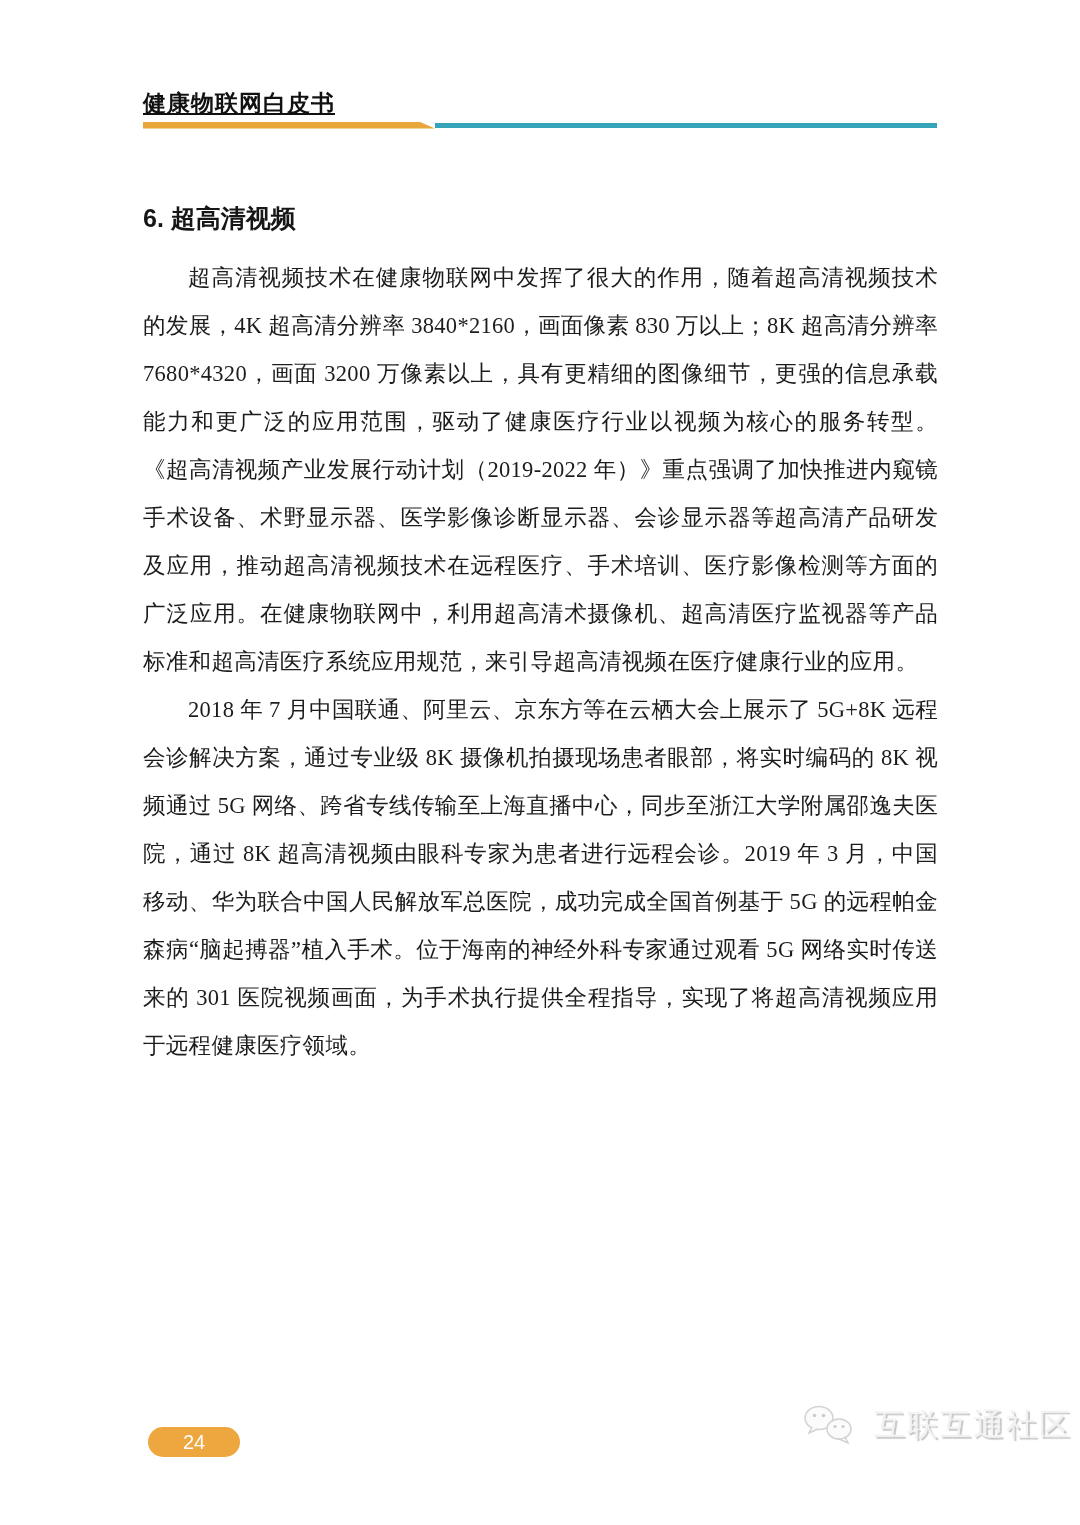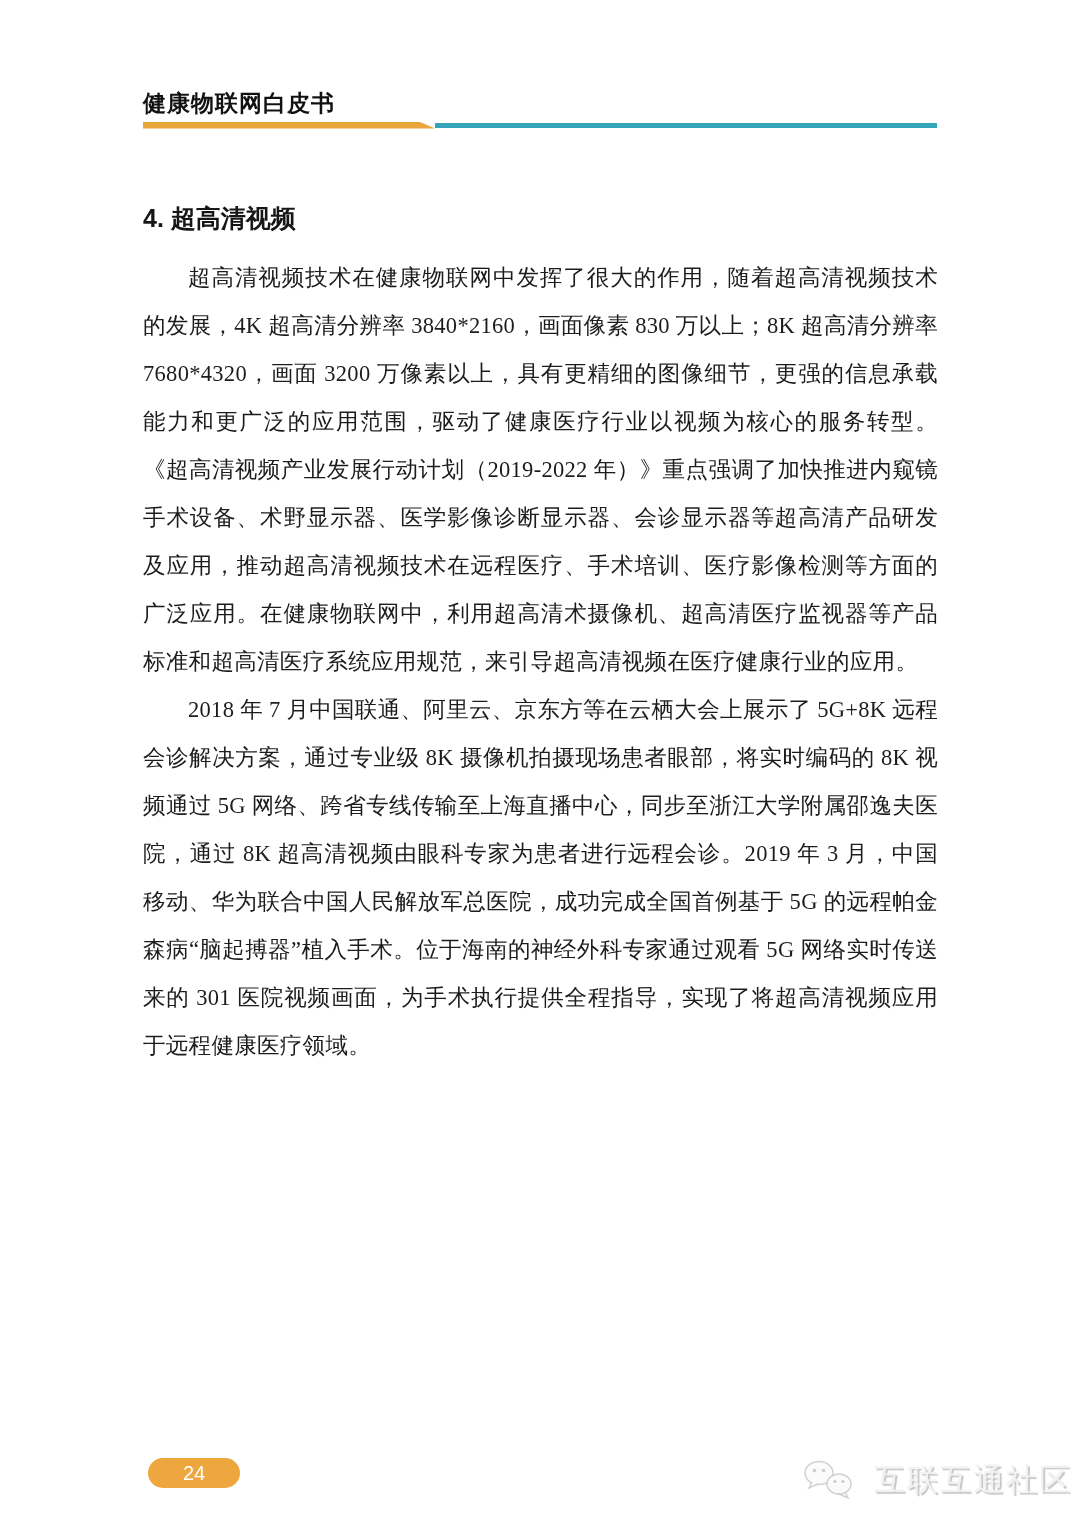--- a/index.html
+++ b/index.html
@@ -15,20 +15,21 @@
 
   
   .header-title {
     position: absolute;
     top: 88px;
     left: 143px;
     font-size: 23px;
     font-weight: bold;
     color: #111111;
     letter-spacing: 1px;
+    text-decoration: underline;
   }
   .header-rule {
     position: absolute;
     top: 121px;
     left: 143px;
     width: 794px;
     height: 8px;
     display: flex;
     align-items: center;
   }
@@ -71,30 +72,29 @@
     position: absolute;
     top: 1427px;
     left: 148px;
     width: 92px;
     height: 30px;
     background: #EEA73F;
     border-radius: 15px;
     display: flex;
     align-items: center;
     justify-content: center;
-    margin-top: 31px;
   }
   .page-badge span {
     color: #ffffff;
     font-size: 20px;
     font-family: "Liberation Sans", "DejaVu Sans", sans-serif;
   }
   .watermark {
     position: absolute;
-    top: 1458px;
+    top: 1403px;
     right: 8px;
     display: flex;
     align-items: center;
     gap: 16px;
   }
   .watermark-text {
     font-family: "Liberation Sans", "DejaVu Sans", sans-serif;
     font-size: 31px;
     letter-spacing: 2px;
     color: #f2f2f2;
@@ -107,21 +107,21 @@
 
 <div class="page">
 
   <div class="header-title">健康物联网白皮书</div>
   <div class="header-rule">
     <div class="rule-orange" style="background: rgb(233, 166, 59);"></div>
     <div class="rule-teal" style="background: rgb(53, 163, 184);"></div>
   </div>
 
   <div class="content">
-    <div class="section-heading">4. 超高清视频</div>
+    <div class="section-heading">6. 超高清视频</div>
     <p class="para indent">超高清视频技术在健康物联网中发挥了很大的作用，随着超高清视频技术的发展，4K 超高清分辨率 3840*2160，画面像素 830 万以上；8K 超高清分辨率 7680*4320，画面 3200 万像素以上，具有更精细的图像细节，更强的信息承载能力和更广泛的应用范围，驱动了健康医疗行业以视频为核心的服务转型。《超高清视频产业发展行动计划（2019-2022 年）》重点强调了加快推进内窥镜手术设备、术野显示器、医学影像诊断显示器、会诊显示器等超高清产品研发及应用，推动超高清视频技术在远程医疗、手术培训、医疗影像检测等方面的广泛应用。在健康物联网中，利用超高清术摄像机、超高清医疗监视器等产品标准和超高清医疗系统应用规范，来引导超高清视频在医疗健康行业的应用。</p>
     <p class="para indent">2018 年 7 月中国联通、阿里云、京东方等在云栖大会上展示了 5G+8K 远程会诊解决方案，通过专业级 8K 摄像机拍摄现场患者眼部，将实时编码的 8K 视频通过 5G 网络、跨省专线传输至上海直播中心，同步至浙江大学附属邵逸夫医院，通过 8K 超高清视频由眼科专家为患者进行远程会诊。2019 年 3 月，中国移动、华为联合中国人民解放军总医院，成功完成全国首例基于 5G 的远程帕金森病“脑起搏器”植入手术。位于海南的神经外科专家通过观看 5G 网络实时传送来的 301 医院视频画面，为手术执行提供全程指导，实现了将超高清视频应用于远程健康医疗领域。</p>
   </div>
 
   <div class="page-badge" style="background: rgb(238, 167, 63);">
     <span>24</span>
   </div>
 
   <div class="watermark">
     <span class="wechat-icon">

